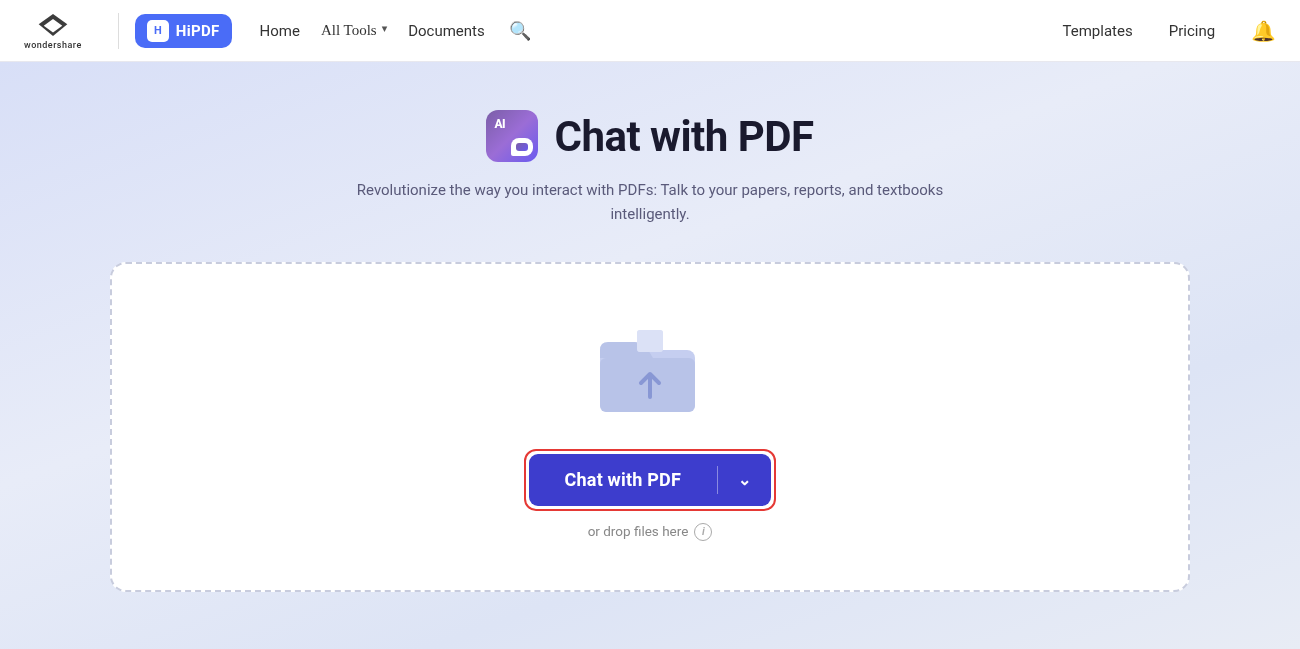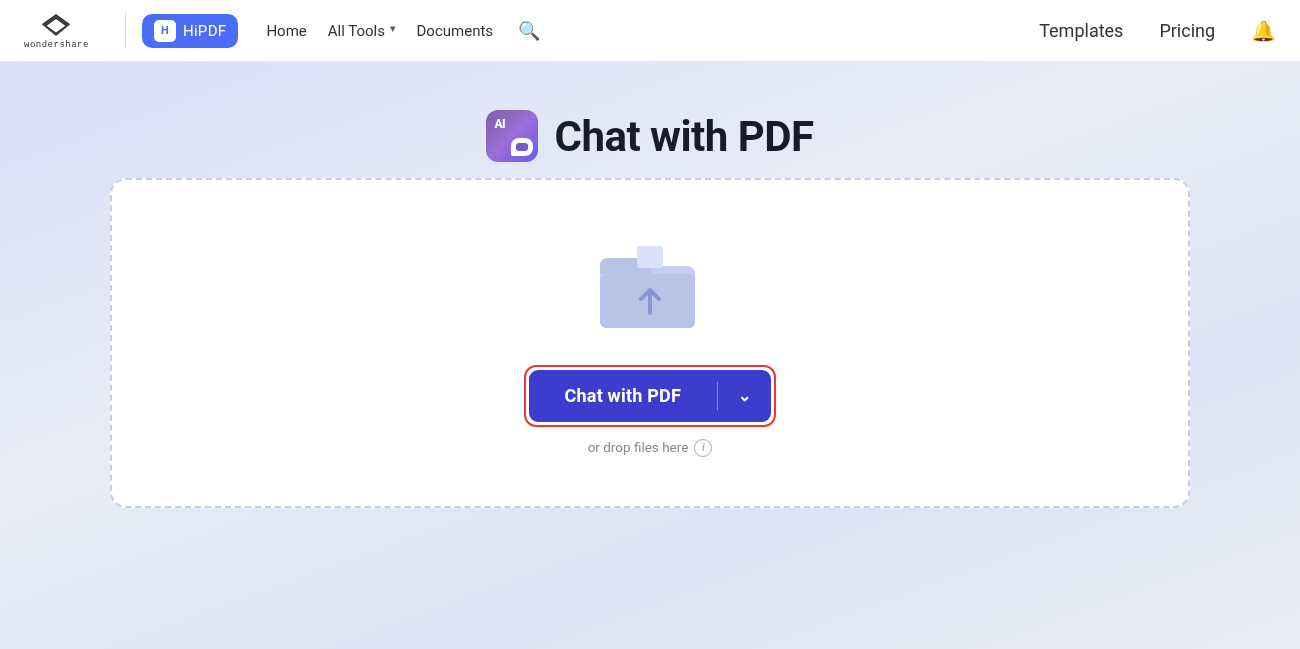--- a/index.html
+++ b/index.html
@@ -22,21 +22,20 @@
       border-bottom: 1px solid #e8e8ee;
       position: relative;
       z-index: 10;
     }
 
     .brand {
       display: flex;
       align-items: flex-start;
       gap: 10px;
       margin-right: 20px;
-      font-family: Liberation Mono, monospace;
     }
 
     .wondershare-logo {
       display: flex;
       flex-direction: column;
       align-items: center;
     }
 
     .ws-icon {
       width: 32px;
@@ -75,21 +74,21 @@
       display: flex;
       align-items: center;
       justify-content: center;
       font-size: 11px;
       font-weight: bold;
       color: #4a6cf7;
     }
 
     .hipdf-badge-text {
       color: white;
-      font-weight: 400;
+      font-weight: 700;
       font-size: 15px;
       letter-spacing: 0.3px;
     }
 
     .nav-links {
       display: flex;
       align-items: center;
       gap: 21px;
       margin-left: 28px;
     }
@@ -99,20 +98,21 @@
       color: #333;
       text-decoration: none;
       cursor: pointer;
       font-weight: 400;
     }
 
     .nav-link-with-arrow {
       display: flex;
       align-items: flex-start;
       gap: 5px;
+      font-family: Liberation Serif, serif;
     }
 
     .nav-arrow {
       font-size: 11px;
       color: #555;
     }
 
     .nav-search {
       font-size: 18px;
       color: #444;
@@ -121,21 +121,21 @@
     }
 
     .nav-right {
       margin-left: auto;
       display: flex;
       align-items: center;
       gap: 36px;
     }
 
     .nav-right-link {
-      font-size: 18px;
+      font-size: 15px;
       color: #333;
       text-decoration: none;
       cursor: pointer;
     }
 
     .bell-icon {
       font-size: 20px;
       color: #333;
       cursor: pointer;
     }
@@ -361,20 +361,21 @@
 
     <div class="ai-icon">
       <span class="ai-icon-text">AI</span>
       <div class="ai-icon-bubble">
         <div class="ai-icon-bubble-inner"></div>
       </div>
     </div>
     <h1 class="hero-title">Chat with PDF</h1>
   </div>
 
+  <p class="hero-subtitle">Revolutionize the way you interact with PDFs: Talk to your papers, reports, and textbooks intelligently.</p>
 
   <div class="upload-card">
 
     <div class="folder-icon-wrapper">
       <svg class="folder-svg" viewBox="0 0 110 95" fill="none" xmlns="http://www.w3.org/2000/svg">
 
         <rect x="5" y="28" width="95" height="62" rx="8" fill="#c5cef0"></rect>
 
         <path d="M5 28 Q5 20 13 20 L40 20 Q48 20 52 26 L58 36 L5 36 Z" fill="#b8c3e8"></path>
 

